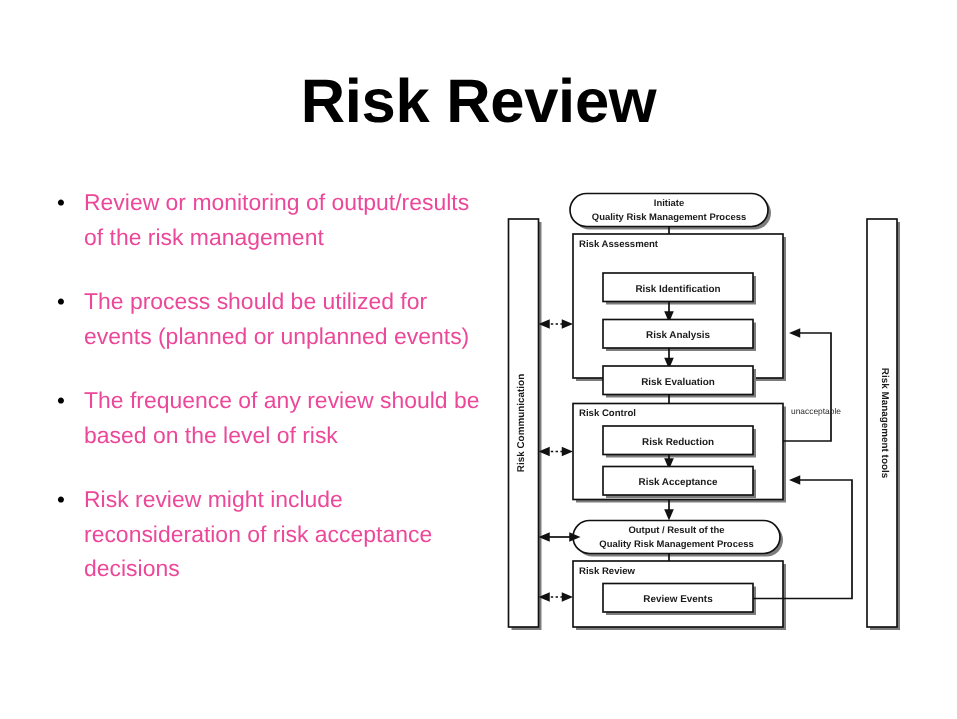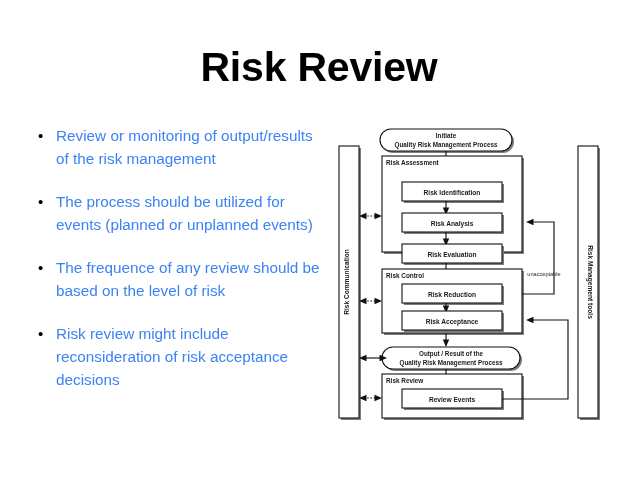--- a/index.html
+++ b/index.html
@@ -41,21 +41,21 @@
     width:18px;
     font-size:15px;
     line-height:23px;
     color:#000;
     text-align:left;
   }
   .bullet-text{
     flex:1 1 auto;
     font-size:15.3px;
     line-height:23px;
-    color:#3b82f6;
+    color:#ec4899;
   }
 
   
   #diagram{
     position:absolute;
     left:330px;top:126px;
     width:280px;height:300px;
   }
   #diagram svg{display:block;width:280px;height:300px;}
   .dg-box-text{

